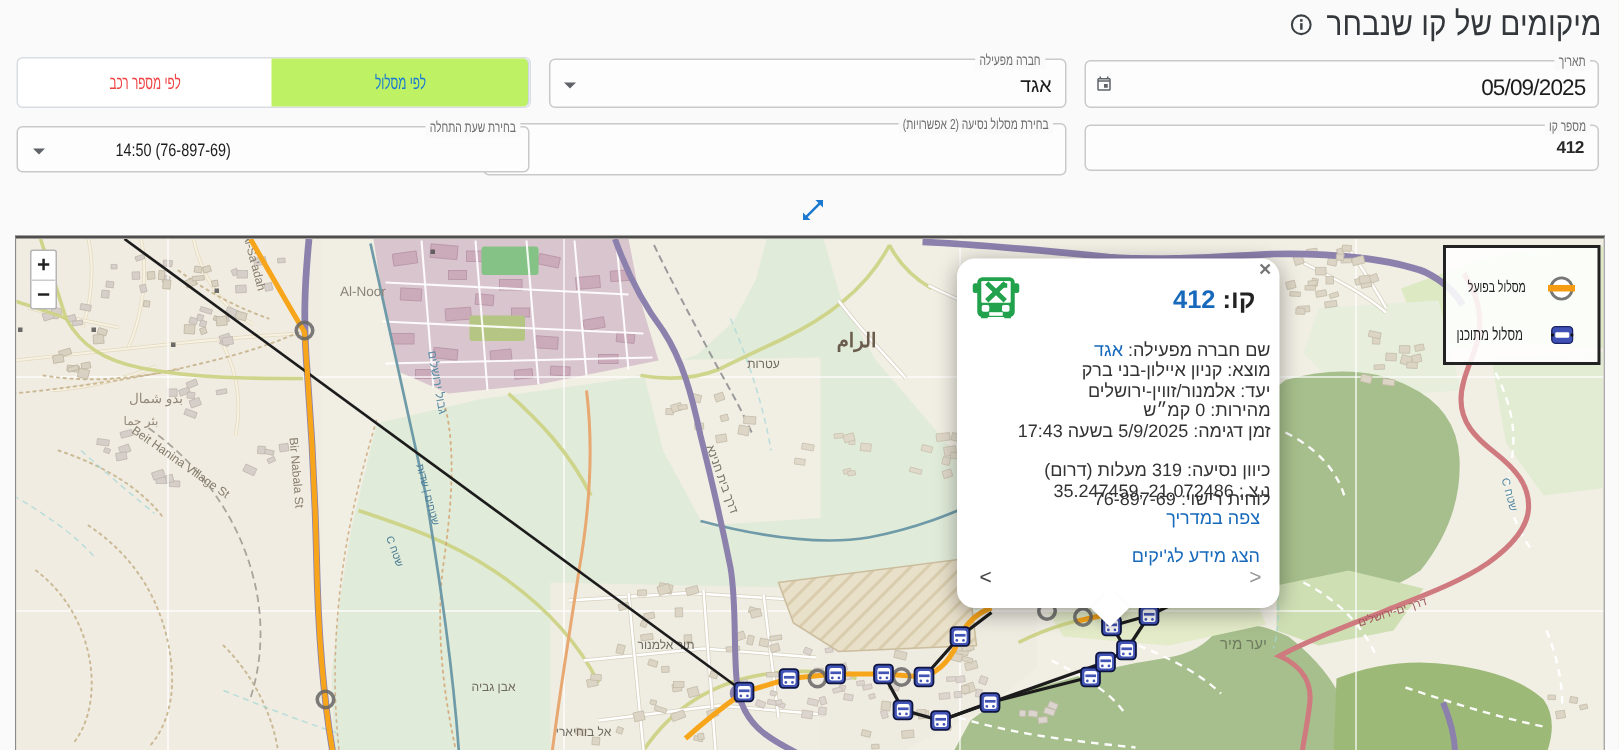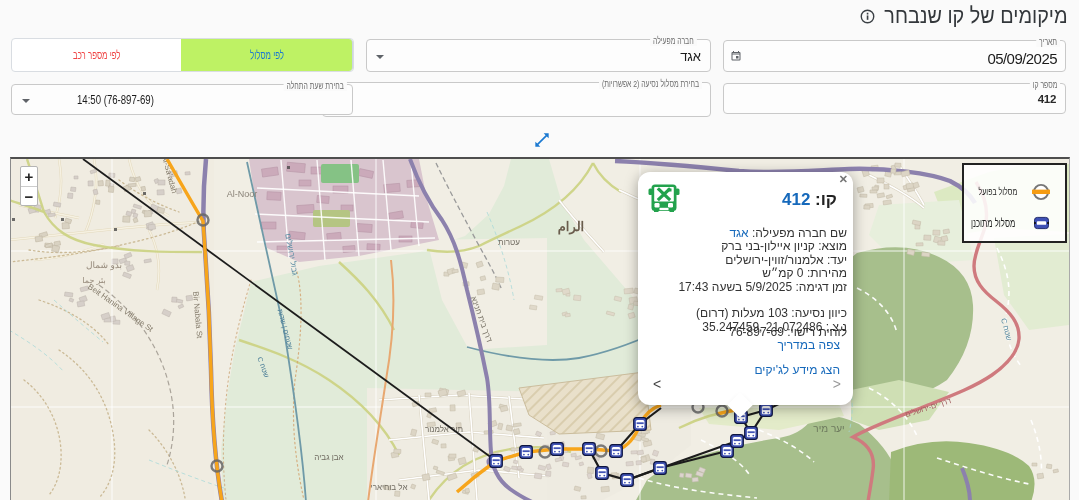--- a/index.html
+++ b/index.html
@@ -641,20 +641,20 @@
         <rect x="20" y="19" width="5" height="4.5" rx="1.2" fill="#fff"></rect>
         <rect x="11.5" y="23.8" width="9" height="2.4" fill="#fff"></rect>
       </svg>
   <div class="pline" style="top:18px; right:16px; font-size:17px; font-weight:bold; color:#222;">קו: <span style="color:#1669bb">412</span></div>
   <div class="pline" style="top:54px;">שם חברה מפעילה: <span class="plink">אגד</span></div>
   <div class="pline" style="top:67px;">מוצא: קניון איילון-בני ברק</div>
   <div class="pline" style="top:81px;">יעד: אלמנור/זווין-ירושלים</div>
   <div class="pline" style="top:94px;">מהירות: 0 קמ״ש</div>
   <div class="pline" style="top:108px;">זמן דגימה: 5/9/2025 בשעה 17:43</div>
   <div class="pline" style="top:121px;margin-top:32px;">לוחית רישוי: 76-897-69</div>
-  <div class="pline" style="top:134px;">כיוון נסיעה: 103 מעלות (דרום)</div>
+  <div class="pline" style="top:134px;">כיוון נסיעה: 319 מעלות (דרום)</div>
   <div class="pline" style="top:148px;">נ.צ.: <span dir="ltr">35.247459, 21.072486</span></div>
   <div class="pline plink" style="top:166px; right:13px;">צפה במדריך</div>
   <div class="pline plink" style="top:191px; right:13px;">הצג מידע לג'יקים</div>
   <div class="abs" style="top:204px; left:15px; font-size:14px; color:#444; direction:ltr;">&lt;</div>
   <div class="abs" style="top:204px; right:12px; font-size:14px; color:#999; direction:ltr;">&gt;</div>
 </div>
 </div>
 
 </body></html>

